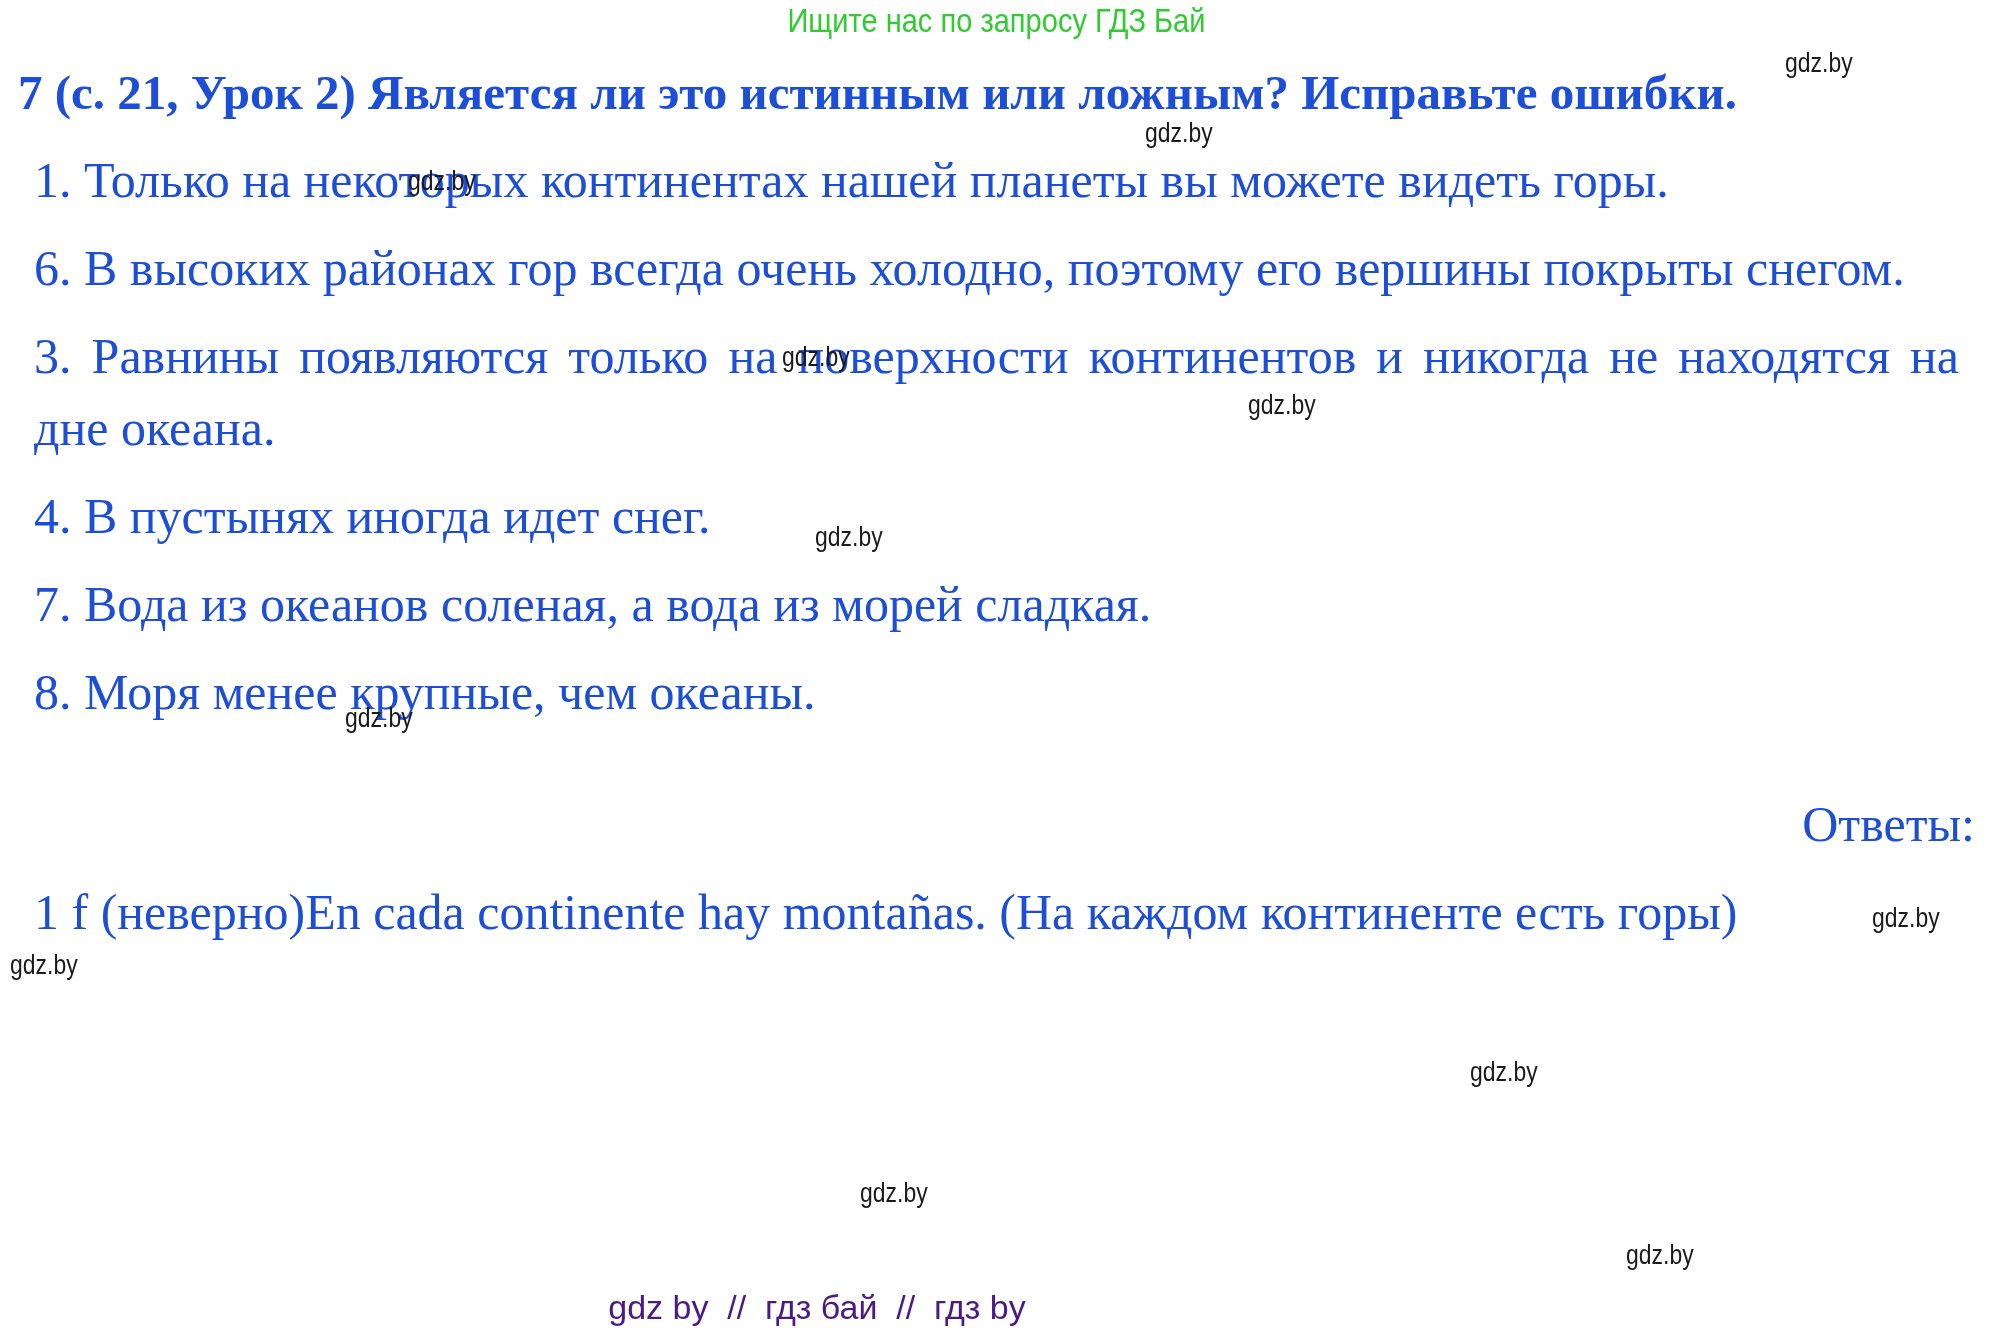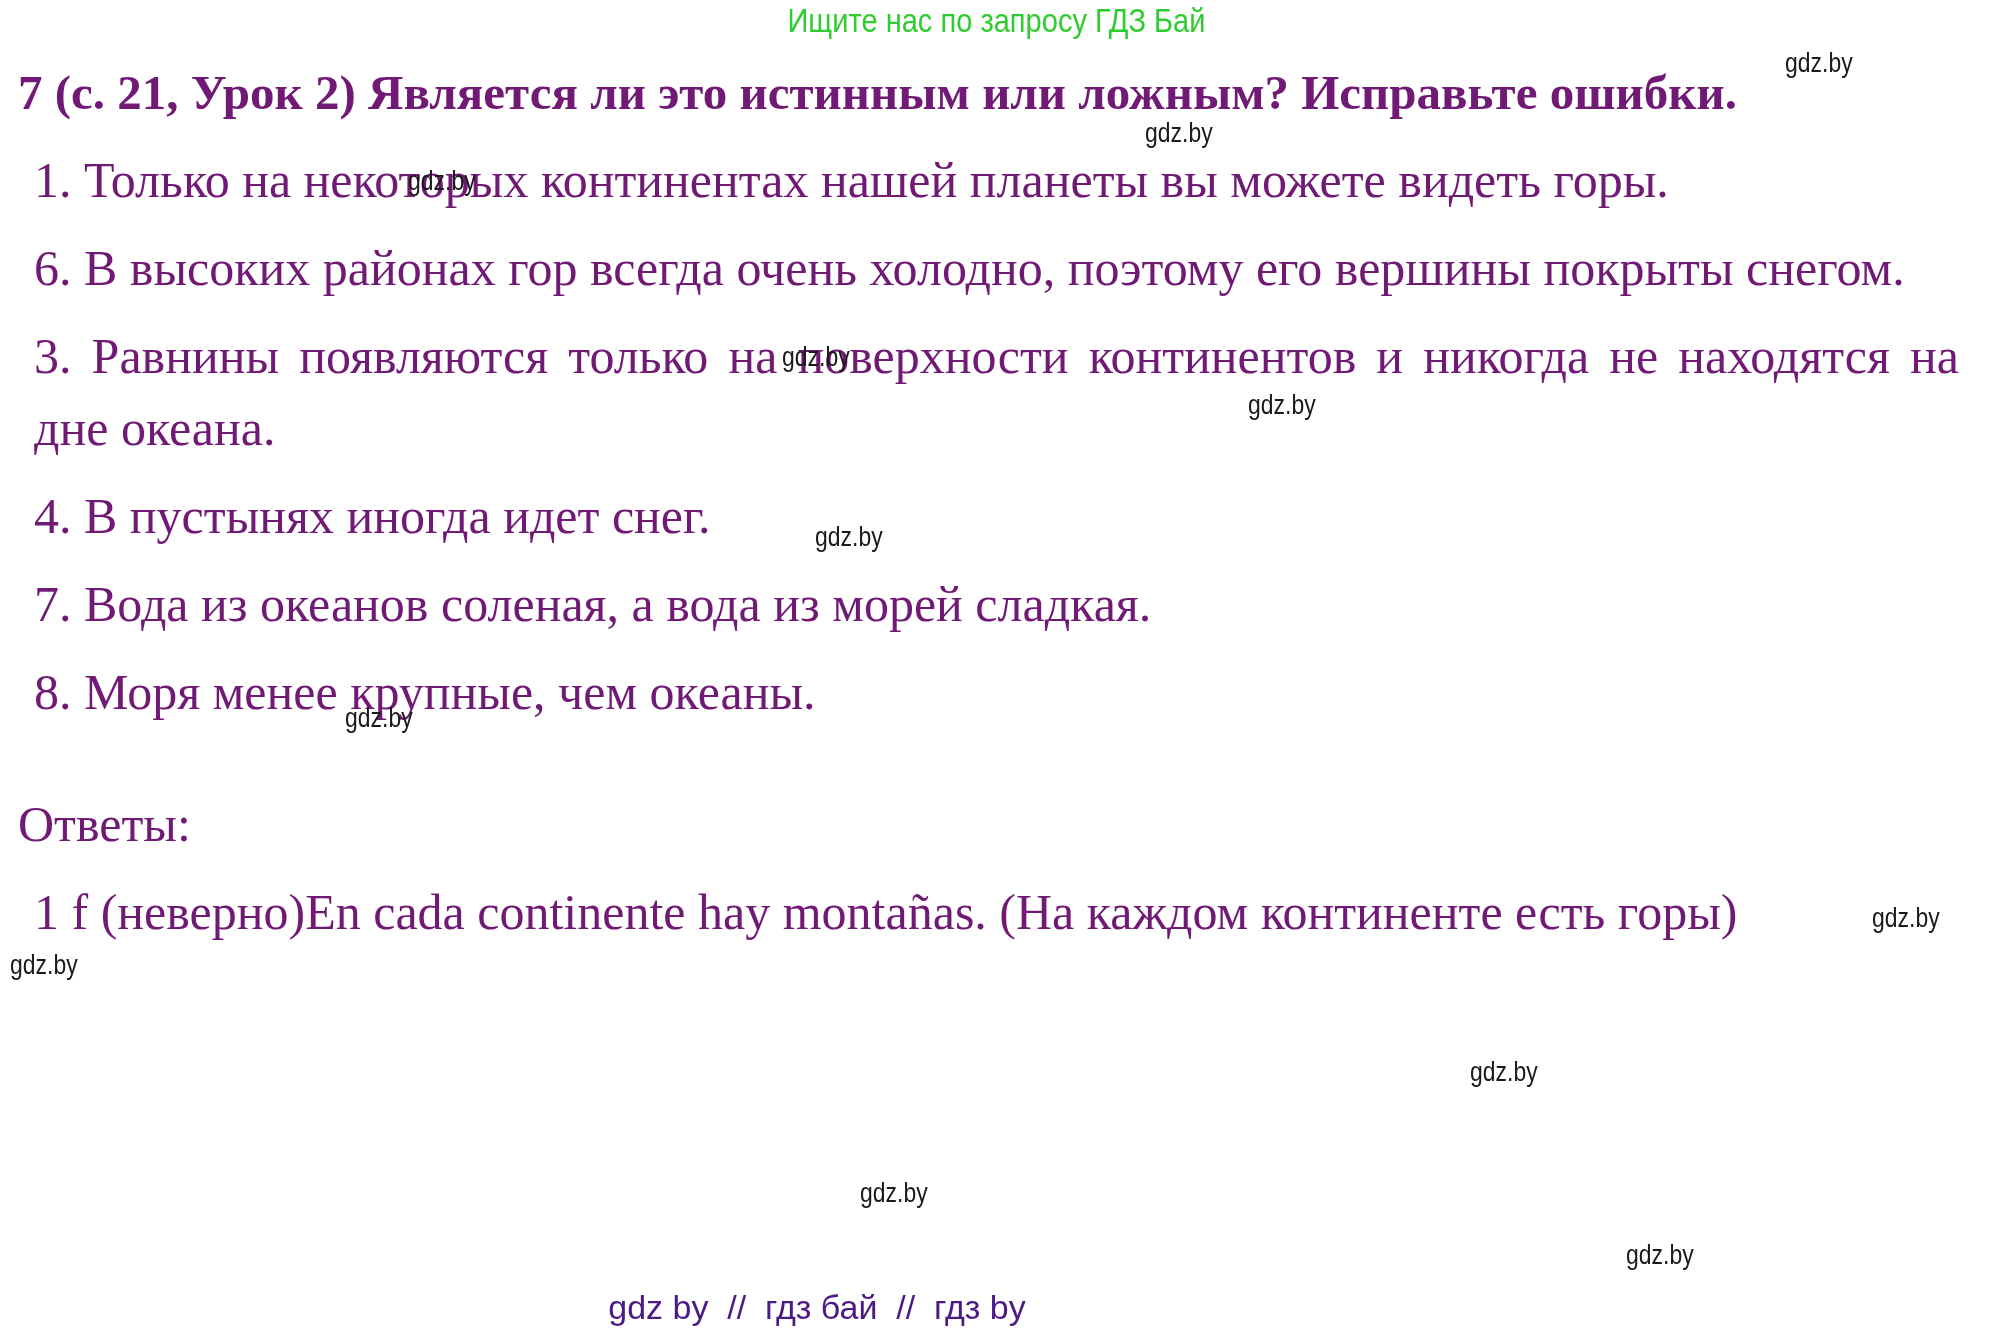--- a/index.html
+++ b/index.html
@@ -4,30 +4,30 @@
 <style>
   html, body { margin: 0; padding: 0; background: #ffffff; }
   body { width: 1993px; height: 1332px; position: relative; overflow: hidden; }
   .site-banner {
     position: absolute; left: 0; width: 1993px; top: 2px; text-align: center;
     font-family: "Liberation Sans", sans-serif; font-size: 33px; color: #2ecc2e;
     transform: scaleX(0.88); transform-origin: center;
   }
   .page {
     position: absolute; left: 18px; top: 58px; width: 1957px;
-    font-family: "Liberation Serif", serif; color: #701a75;
+    font-family: "Liberation Serif", serif; color: #1d4ed8;
   }
   .heading {
     font-weight: bold; font-size: 49px; line-height: 70px; text-align: justify;
     text-align-last: left; margin: 0;
   }
   .q-line, .a-line {
     font-size: 50px; line-height: 72px; margin: 16px; text-align: justify; text-align-last: left;
   }
-  .answers-title { font-size: 50px; line-height: 72px; margin: 60px 0 0 0; }
+  .answers-title { font-size: 50px; line-height: 72px; margin: 60px 0 0 0; text-align: right; }
   .wm {
     position: absolute; font-family: "Liberation Sans", sans-serif; font-size: 27px;
     color: #1a1a1a; transform: scaleX(0.85); transform-origin: left top; white-space: nowrap;
   }
   .footer {
     position: absolute; left: 0; width: 1634px; top: 1288px; text-align: center;
     font-family: "Liberation Sans", sans-serif; font-size: 34px; color: #4b1a85;
     white-space: pre;
   }
 </style>

